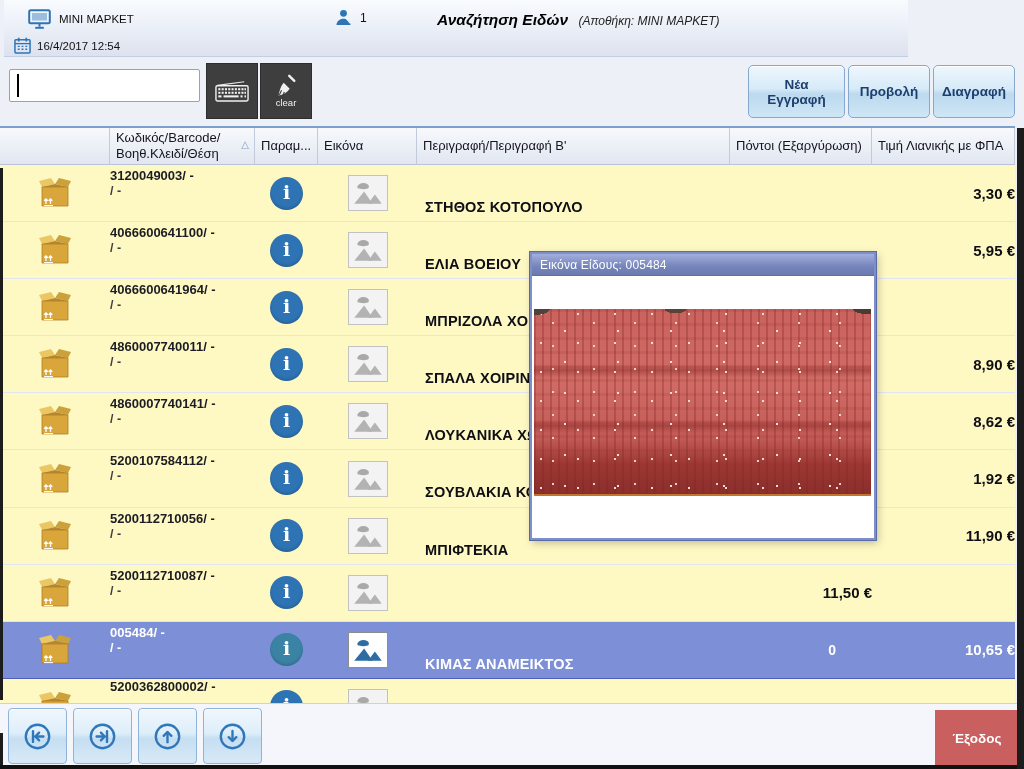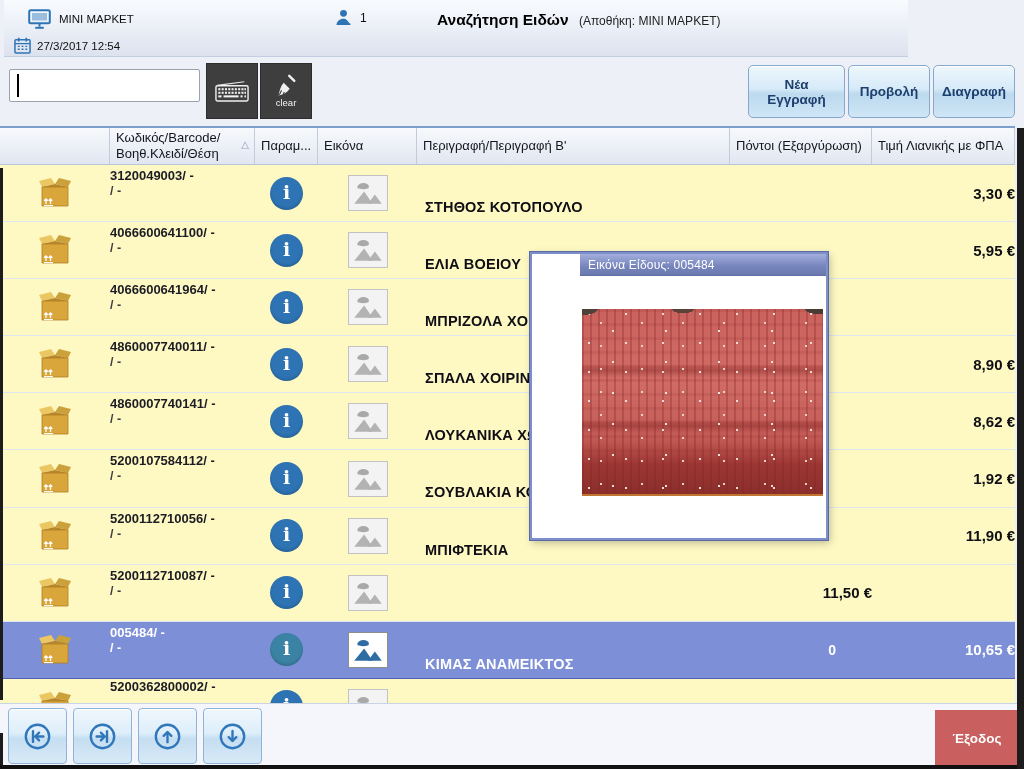--- a/index.html
+++ b/index.html
@@ -9,21 +9,21 @@
     background:#edf0f7;font-family:"Liberation Sans","DejaVu Sans",sans-serif;
     color:#1a1a22;
   }
   
   .topbar{position:absolute;left:4px;top:0;width:904px;height:57px;
     background:linear-gradient(#f9fbfe,#dde2ef);border-bottom:1px solid #c4cee2;}
   .station{position:absolute;left:24px;top:9px;display:flex;align-items:center;gap:8px;}
   .station-label{font-size:11.5px;color:#111;}
   .usergroup{position:absolute;left:330px;top:8px;display:flex;align-items:center;gap:7px;}
   .user-count{font-size:12px;color:#111;}
-  .titleblock{position:absolute;left:433px;top:11px;white-space:nowrap;}
+  .titleblock{position:absolute;left:433px;top:11px;white-space:nowrap;font-style:italic;}
   .title-main{font-size:15.5px;font-weight:bold;color:#000;}
   .title-sub{font-size:12px;color:#222;margin-left:6px;}
   .dateline{position:absolute;left:10px;top:37px;display:flex;align-items:center;gap:6px;}
   .date-label{font-size:11.5px;color:#111;}
   
   .toolbar{position:absolute;left:0;top:57px;width:1024px;height:69px;background:#edf0f7;}
   .search-input{position:absolute;left:9px;top:12px;width:191px;height:33px;
     border:1px solid #9aa2ad;border-radius:2px;background:#fff;font-size:14px;padding:0 6px;outline:none;}
   .caret{position:absolute;left:17px;top:17px;width:1.5px;height:23px;background:#000;}
   .darkbtn{position:absolute;top:6px;width:52px;height:56px;background:#3f3e3e;border:1px solid #2d2d2d;
@@ -88,23 +88,23 @@
   .nav1{left:8px;} .nav2{left:73px;} .nav3{left:138px;} .nav4{left:203px;}
   .exit-btn{position:absolute;left:935px;top:6px;width:84px;height:57px;background:#c95f5f;border:none;
     color:#ffffff;font-weight:bold;font-size:13.5px;font-family:inherit;cursor:pointer;}
   
   .strip{position:absolute;background:#1c1c1c;}
   .strip-bottom{left:0;top:765px;width:1024px;height:4px;background:#111;}
   .strip-right{left:1017px;top:128px;width:7px;height:641px;}
   .strip-left{left:0;top:168px;width:3px;height:532px;}
   .strip-left2{left:0;top:733px;width:3px;height:32px;}
   
-  .popup{position:absolute;left:530px;top:252px;width:298px;height:288px;
+  .popup{position:absolute;left:530px;top:252px;width:346px;height:288px;
     border:2px solid #7e8ec9;box-shadow:0 0 0 1px #5a6aa8,2px 3px 8px rgba(0,0,0,.25);
-    background:#fff;z-index:50;padding-left:48px;}
+    background:#fff;z-index:50;}
   .popup-title{height:22px;background:linear-gradient(#a3aedd,#7584bb 60%,#6b7aae);
     color:#fff;font-size:12px;display:flex;align-items:center;padding-left:8px;letter-spacing:.2px;
     border-bottom:1px solid #5f6fa8;}
   .popup-body{position:relative;height:261px;background:#fff;}
   .meat-image{position:absolute;left:2px;right:3px;top:33px;height:187px;
     border-bottom:2px solid #c0762f;
     background-color:#cc605d;
     background-image:
       radial-gradient(ellipse 26px 10px at 0% 0%, #50413a 60%, rgba(0,0,0,0) 61%),
       radial-gradient(ellipse 30px 9px at 100% 0%, #4a3b33 60%, rgba(0,0,0,0) 61%),
@@ -147,21 +147,21 @@
       <span class="title-main">Αναζήτηση Ειδών</span>
       <span class="title-sub">(Αποθήκη: MINI MAPKET)</span>
     </div>
     <div class="dateline">
       <svg width="17" height="17" viewBox="0 0 18 18">
         <rect x="1" y="3" width="16" height="14" rx="1" fill="none" stroke="#2e75b6" stroke-width="1.6"></rect>
         <path d="M1 7h16" stroke="#2e75b6" stroke-width="1.4"></path>
         <path d="M5 .8v4M13 .8v4" stroke="#2e75b6" stroke-width="1.8"></path>
         <path d="M4 10h2M8 10h2M12 10h2M4 13h2M8 13h2M12 13h2" stroke="#2e75b6" stroke-width="1.4"></path>
       </svg>
-      <span class="date-label">27/3/2017 12:54</span>
+      <span class="date-label">16/4/2017 12:54</span>
     </div>
   </div>
 
   <div class="toolbar">
     <input class="search-input" type="text" value="" style="">
     <div class="caret"></div>
 
     <div class="darkbtn kb-btn">
       <svg width="34" height="24" viewBox="0 0 36 24">
         <path d="M2.5 6 L31 2.2" stroke="#e8e8e8" stroke-width="1.2" fill="none"></path>

